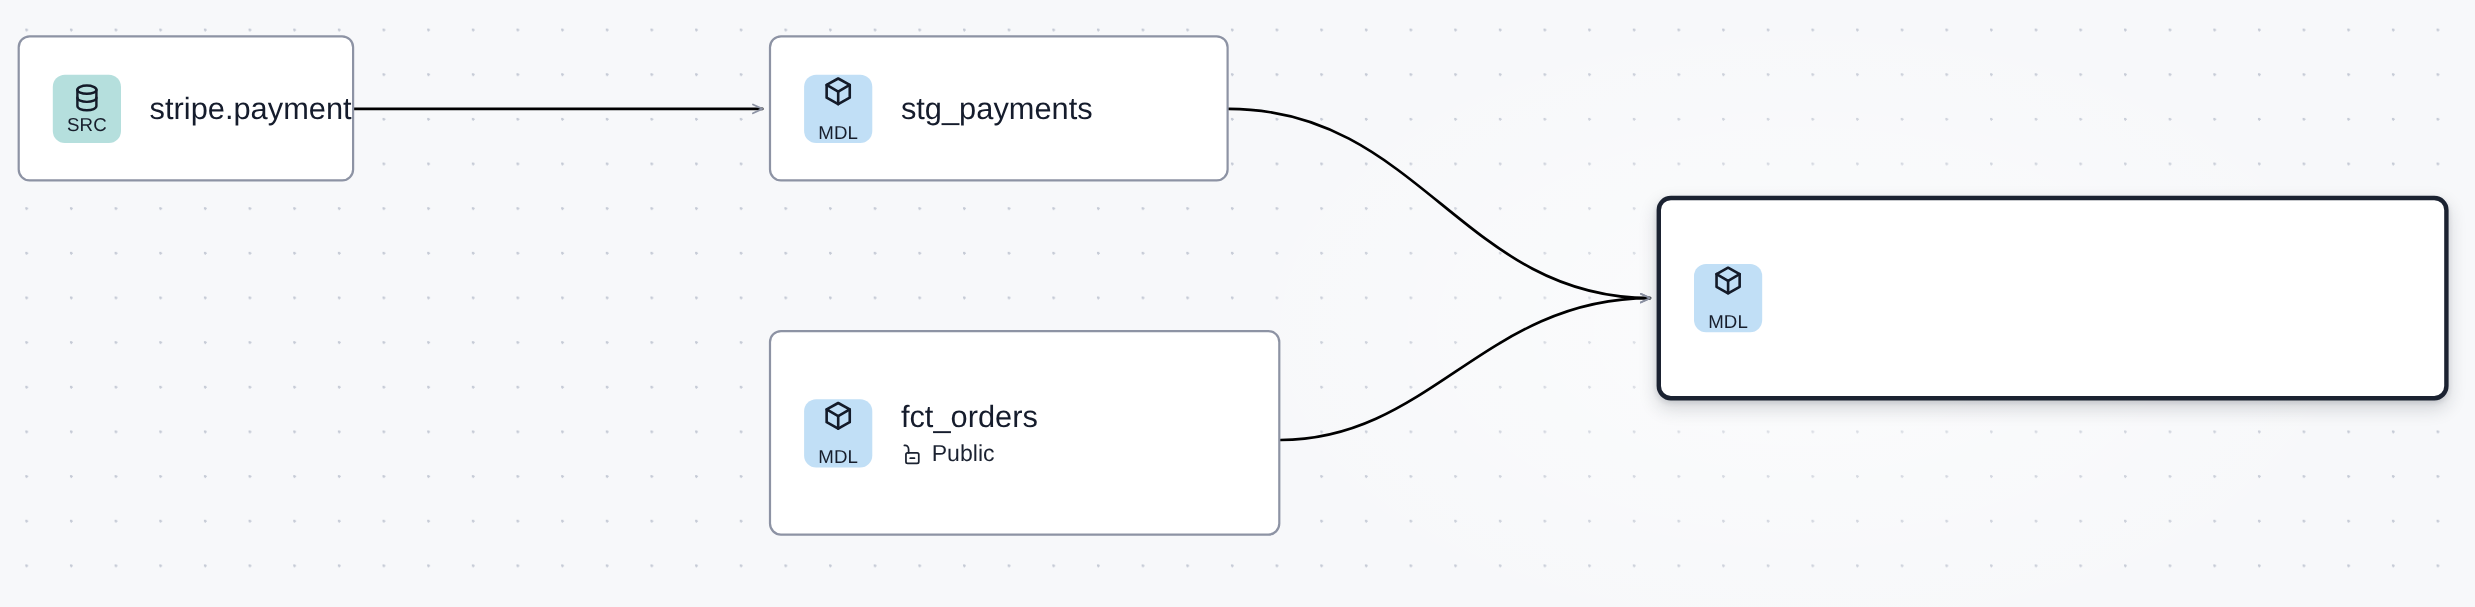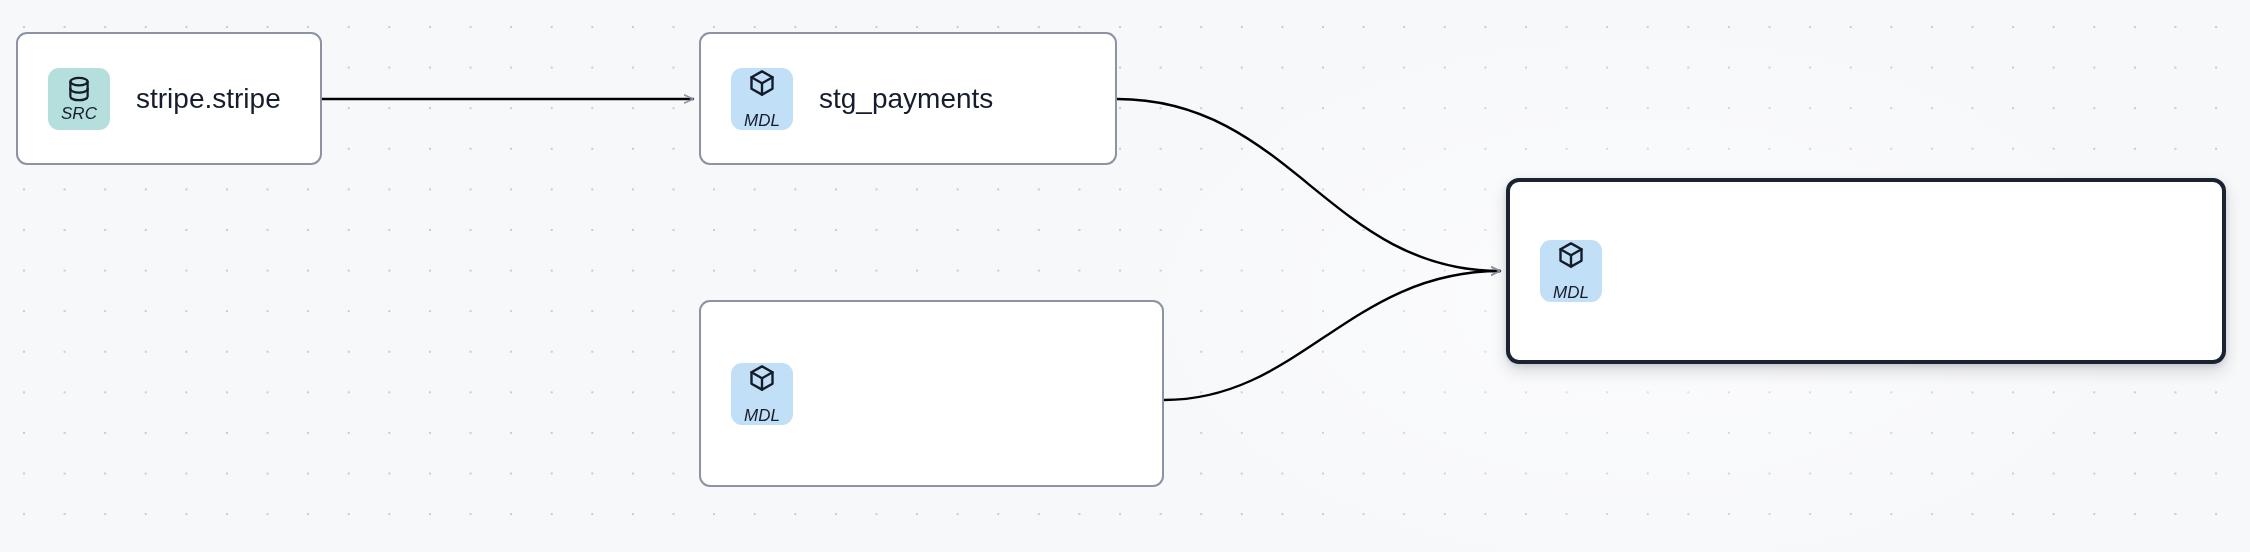--- a/index.html
+++ b/index.html
@@ -61,21 +61,20 @@
   .badge {
     flex: 0 0 auto;
     width: 62px;
     height: 62px;
     border-radius: 11px;
     display: flex;
     flex-direction: column;
     align-items: center;
     justify-content: center;
     gap: 0px;
-    font-style: italic;
   }
   .badge.src { background: #b5dfdd; }
   .badge.mdl { background: #c1dff6; justify-content: space-between; }
 
   .badge svg { display: block; }
 
   .badge-text {
     font-size: 17px;
     line-height: 18px;
     color: #171d2b;
@@ -140,21 +139,21 @@
           <span>
             <svg width="28" height="30" viewBox="0 0 24 24" fill="none" stroke="#141b29" stroke-width="1.9" stroke-linecap="round" stroke-linejoin="round">
               <ellipse cx="12" cy="5.6" rx="7.4" ry="3.2"></ellipse>
               <path d="M4.6 5.6 L4.6 18.4 C4.6 20.2 7.9 21.6 12 21.6 C16.1 21.6 19.4 20.2 19.4 18.4 L19.4 5.6"></path>
               <path d="M4.6 11.9 C4.6 13.7 7.9 15.1 12 15.1 C16.1 15.1 19.4 13.7 19.4 11.9"></path>
             </svg>
           </span>
           <span class="badge-text">SRC</span>
         </div>
         <div class="node-body">
-          <div class="node-title">stripe.stripe</div>
+          <div class="node-title">stripe.payment</div>
         </div>
       </div>
       <div class="node" style="left: 699px; top: 32px; width: 418px; height: 133px;">
         <div class="badge mdl">
           <span>
             <svg width="30" height="30" viewBox="0 0 24 24" fill="none" stroke="#141b29" stroke-width="1.9" stroke-linecap="round" stroke-linejoin="round">
               <path d="M12 2.7 L20.4 7.4 L12 12.2 L3.6 7.4 Z"></path>
               <path d="M3.6 7.4 L3.6 16.6 L12 21.3 L20.4 16.6 L20.4 7.4"></path>
               <path d="M12 12.2 L12 21.3"></path>
             </svg>
@@ -169,20 +168,33 @@
         <div class="badge mdl">
           <span>
             <svg width="30" height="30" viewBox="0 0 24 24" fill="none" stroke="#141b29" stroke-width="1.9" stroke-linecap="round" stroke-linejoin="round">
               <path d="M12 2.7 L20.4 7.4 L12 12.2 L3.6 7.4 Z"></path>
               <path d="M3.6 7.4 L3.6 16.6 L12 21.3 L20.4 16.6 L20.4 7.4"></path>
               <path d="M12 12.2 L12 21.3"></path>
             </svg>
           </span>
           <span class="badge-text">MDL</span>
         </div>
+        <div class="node-body">
+          <div class="node-title">fct_orders</div>
+          <div class="node-sub">
+            <span class="lock-icon">
+              <svg width="20" height="22" viewBox="0 0 24 26" fill="none" stroke="#1b2231" stroke-width="1.9" stroke-linecap="round" stroke-linejoin="round">
+                <rect x="5.5" y="11.5" width="14" height="11.5" rx="1.8"></rect>
+                <path d="M8.4 11.5 L8.4 7.4 C8.4 4.6 6.3 2.6 3.8 3.3"></path>
+                <path d="M10.2 17.2 L14.8 17.2"></path>
+              </svg>
+            </span>
+            <span class="node-sub-text">Public</span>
+          </div>
+        </div>
       </div>
       <div class="node selected" style="left: 1506px; top: 178px; width: 720px; height: 186px;">
         <div class="badge mdl">
           <span>
             <svg width="30" height="30" viewBox="0 0 24 24" fill="none" stroke="#141b29" stroke-width="1.9" stroke-linecap="round" stroke-linejoin="round">
               <path d="M12 2.7 L20.4 7.4 L12 12.2 L3.6 7.4 Z"></path>
               <path d="M3.6 7.4 L3.6 16.6 L12 21.3 L20.4 16.6 L20.4 7.4"></path>
               <path d="M12 12.2 L12 21.3"></path>
             </svg>
           </span>

